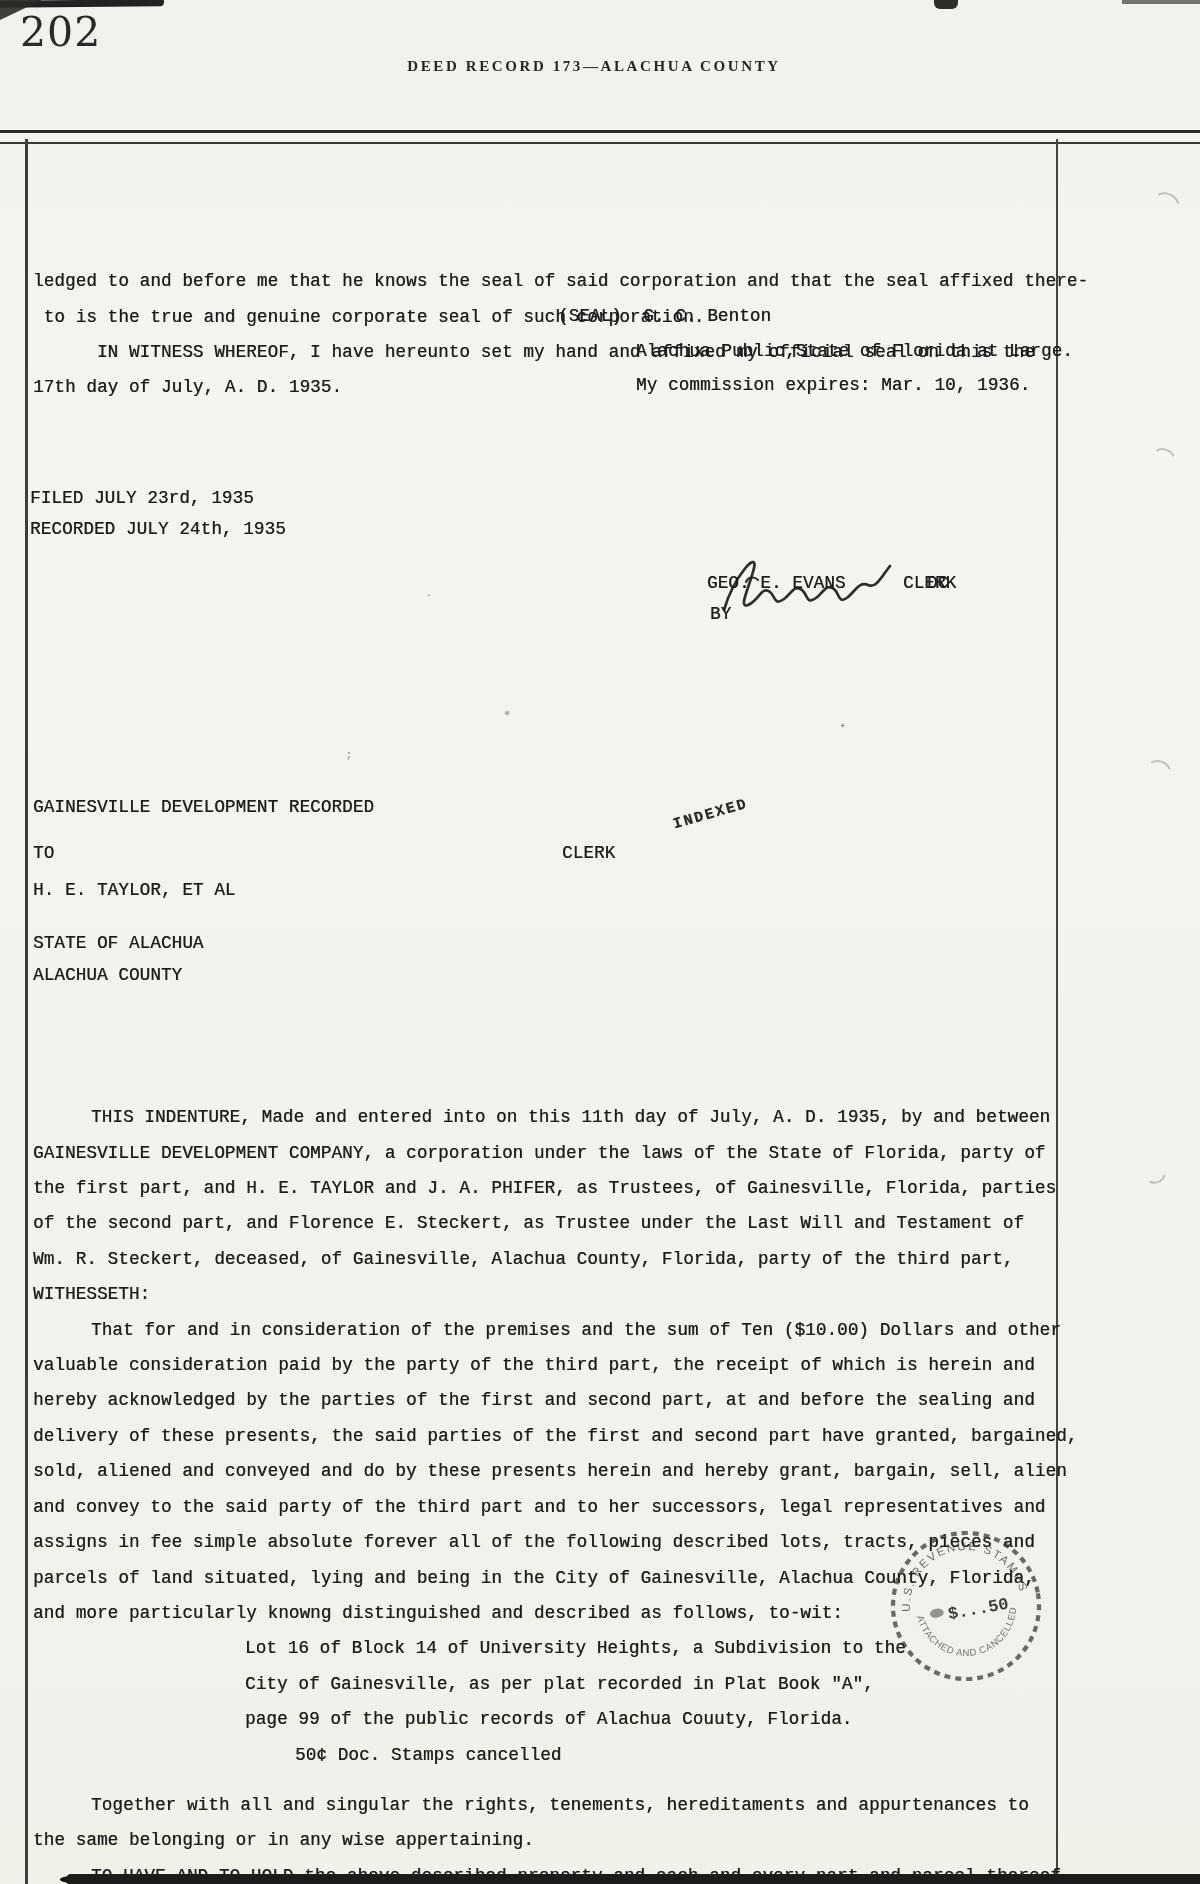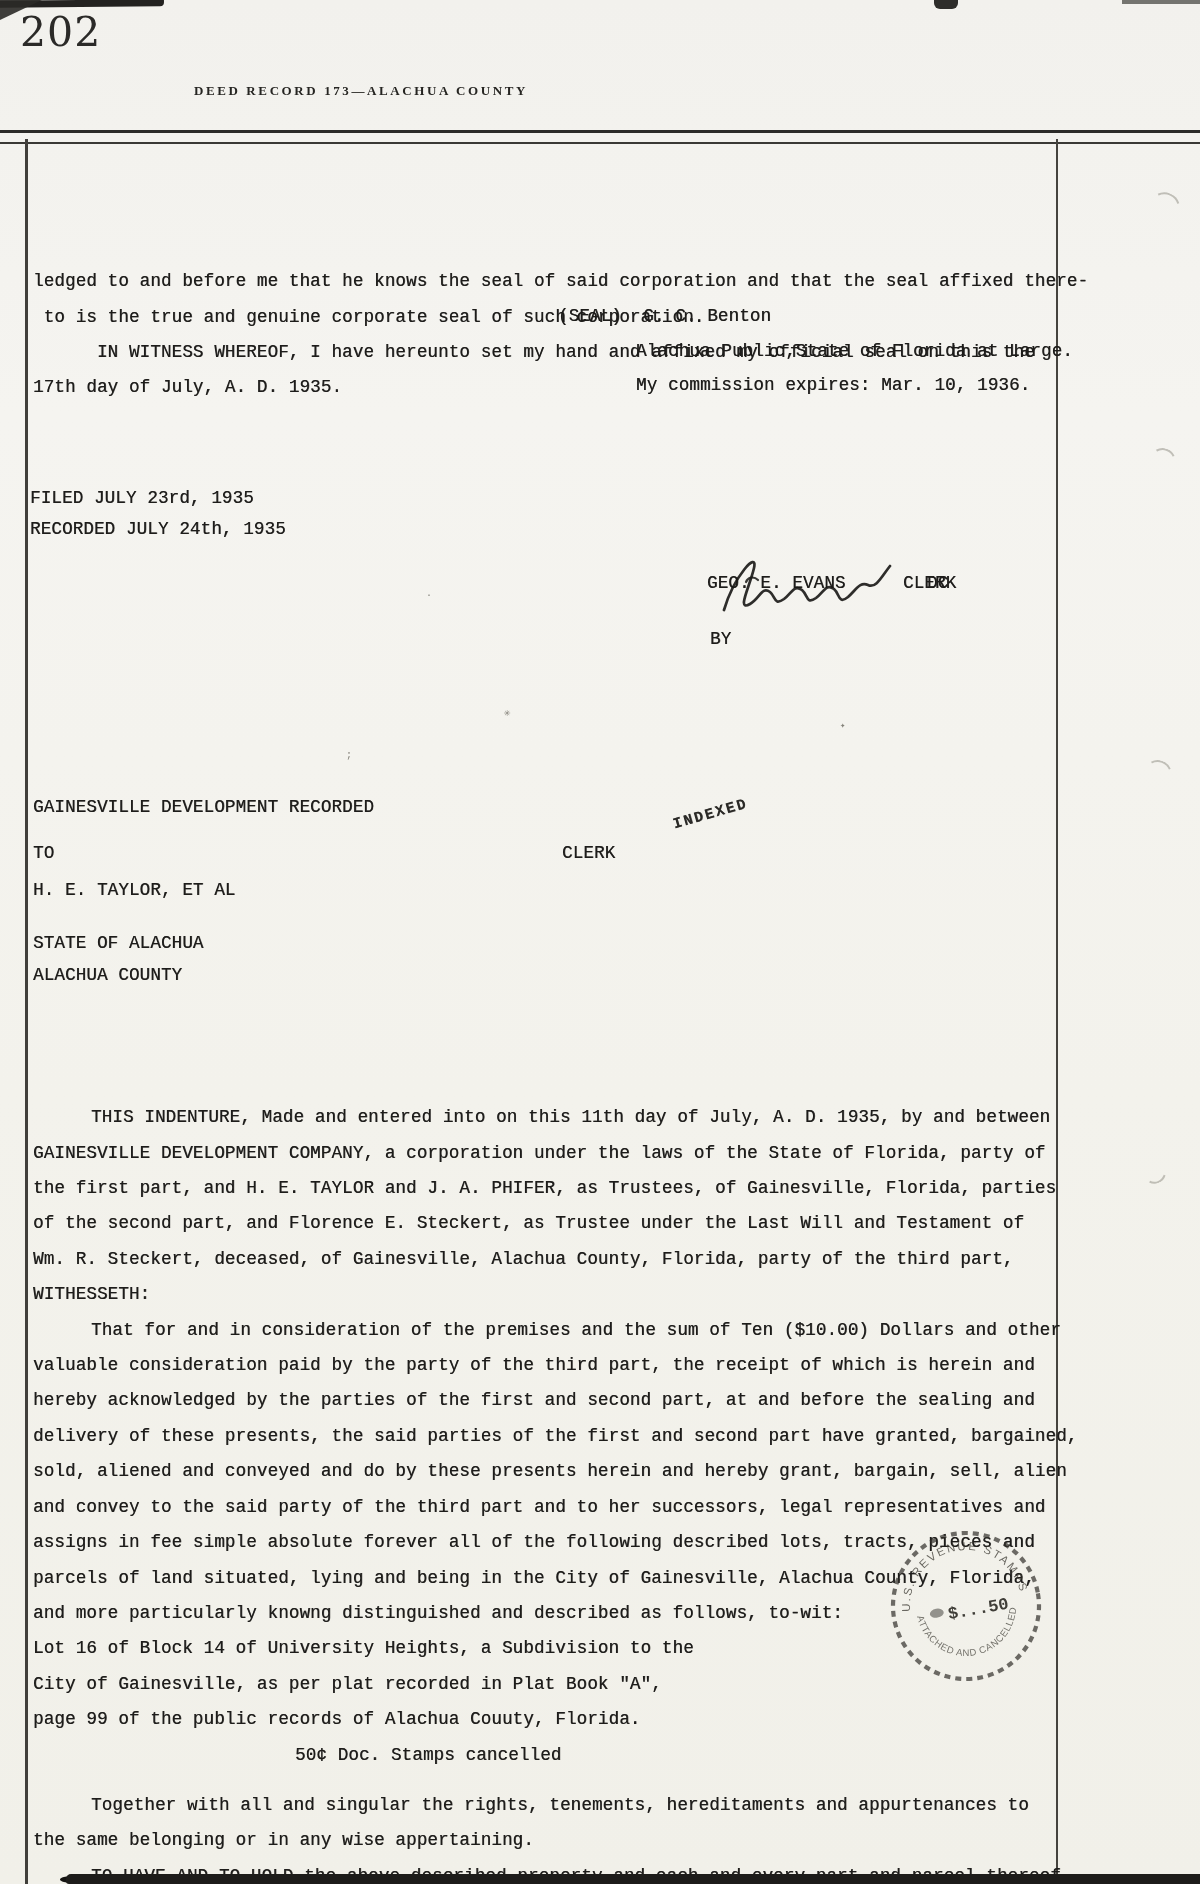--- a/index.html
+++ b/index.html
@@ -12,32 +12,32 @@
   .tw{
     font-family:"Liberation Mono","DejaVu Sans Mono",monospace;
     font-size:17.6px;line-height:35.4px;white-space:pre;
     text-shadow:0.45px 0.25px 0 rgba(25,24,22,.72);
     letter-spacing:0.1px;
   }
   .abs{position:absolute;}
   
   .pageno{position:absolute;left:20px;top:8px;font-family:"DejaVu Serif",serif;
     font-size:41px;color:#2b2a28;letter-spacing:1px;}
-  .runhead{position:absolute;left:194px;top:58px;width:800px;
-    font-family:"Liberation Serif","DejaVu Serif",serif;font-weight:bold;font-size:13px;
-    letter-spacing:2.6px;color:#262522;margin-top:25px;}
+  .runhead{position:absolute;left:194px;top:58px;width:800px;text-align:center;
+    font-family:"Liberation Serif","DejaVu Serif",serif;font-weight:bold;font-size:15px;
+    letter-spacing:2.6px;color:#262522;}
   .dblrule{position:absolute;left:0;top:130px;width:1200px;height:9px;
     border-top:3px solid #2c2b28;border-bottom:2px solid #3a3935;}
   .vline-l{position:absolute;left:25px;top:139px;width:2.5px;height:1745px;background:#413f3b;}
   .vline-r{position:absolute;left:1056px;top:139px;width:2px;height:1737px;background:#45433e;}
   
   .flow{position:absolute;left:33px;top:994px;width:1100px;}
   .flow .bl{white-space:pre;}
   .ind{text-indent:58px;}
-  .lot{}
+  .lot{margin-left:212px;}
   .lot2{margin-left:262px;}
   .gap{margin-top:15px;}
   
   .indexed{position:absolute;left:672px;top:806px;transform:rotate(-16deg);
     font-size:15px;font-weight:bold;letter-spacing:2px;color:#2a2926;
     text-shadow:0.3px 0.2px 0 rgba(30,29,26,.6);}
   .rstamp{position:absolute;left:884px;top:1524px;transform:rotate(-10deg);opacity:.88;}
   .sig{position:absolute;left:708px;top:546px;}
   .arc{position:absolute;border:2px solid #97958b;border-color:#97958b transparent transparent transparent;
     border-radius:50%;opacity:.55;}
@@ -73,21 +73,21 @@
 
   <div class="abs tw" style="left:558px;top:299px;">(SEAL)  G. C. Benton</div>
   <div class="abs tw" style="left:636px;top:334px;">Alachua Public,State of Florida at Large.</div>
   <div class="abs tw" style="left:636px;top:368px;">My commission expires: Mar. 10, 1936.</div>
 
   <div class="abs tw" style="left:30px;top:481px;">FILED JULY 23rd, 1935</div>
   <div class="abs tw" style="left:30px;top:512px;">RECORDED JULY 24th, 1935</div>
 
   <div class="abs tw" style="left:707px;top:566px;">GEO. E. EVANS</div>
   <div class="abs tw" style="left:903px;top:566px;">CLERK</div>
-  <div class="abs tw" style="left:710px;top:622px;">BY</div>
+  <div class="abs tw" style="left:710px;top:597px;">BY</div>
   <div class="abs tw" style="left:927px;top:566px;">DC</div>
   <svg class="sig" width="190" height="84" viewBox="0 0 190 84">
     <path d="M 16,64 C 26,30 50,4 46,22 C 42,40 28,66 42,58
              C 52,52 54,40 62,46 C 68,51 66,60 76,53
              C 84,47 86,38 94,44 C 100,49 98,59 108,52
              C 116,46 118,37 126,43 C 132,48 130,59 140,51
              C 148,44 152,35 160,39 C 168,43 174,30 182,20" fill="none" stroke="#181715" stroke-width="2.7" stroke-linecap="round" opacity="0.9"></path>
     <path d="M 50,34 C 46,30 40,31 38,36" fill="none" stroke="#181715" stroke-width="2.2" stroke-linecap="round" opacity="0.85"></path>
   </svg>
 

